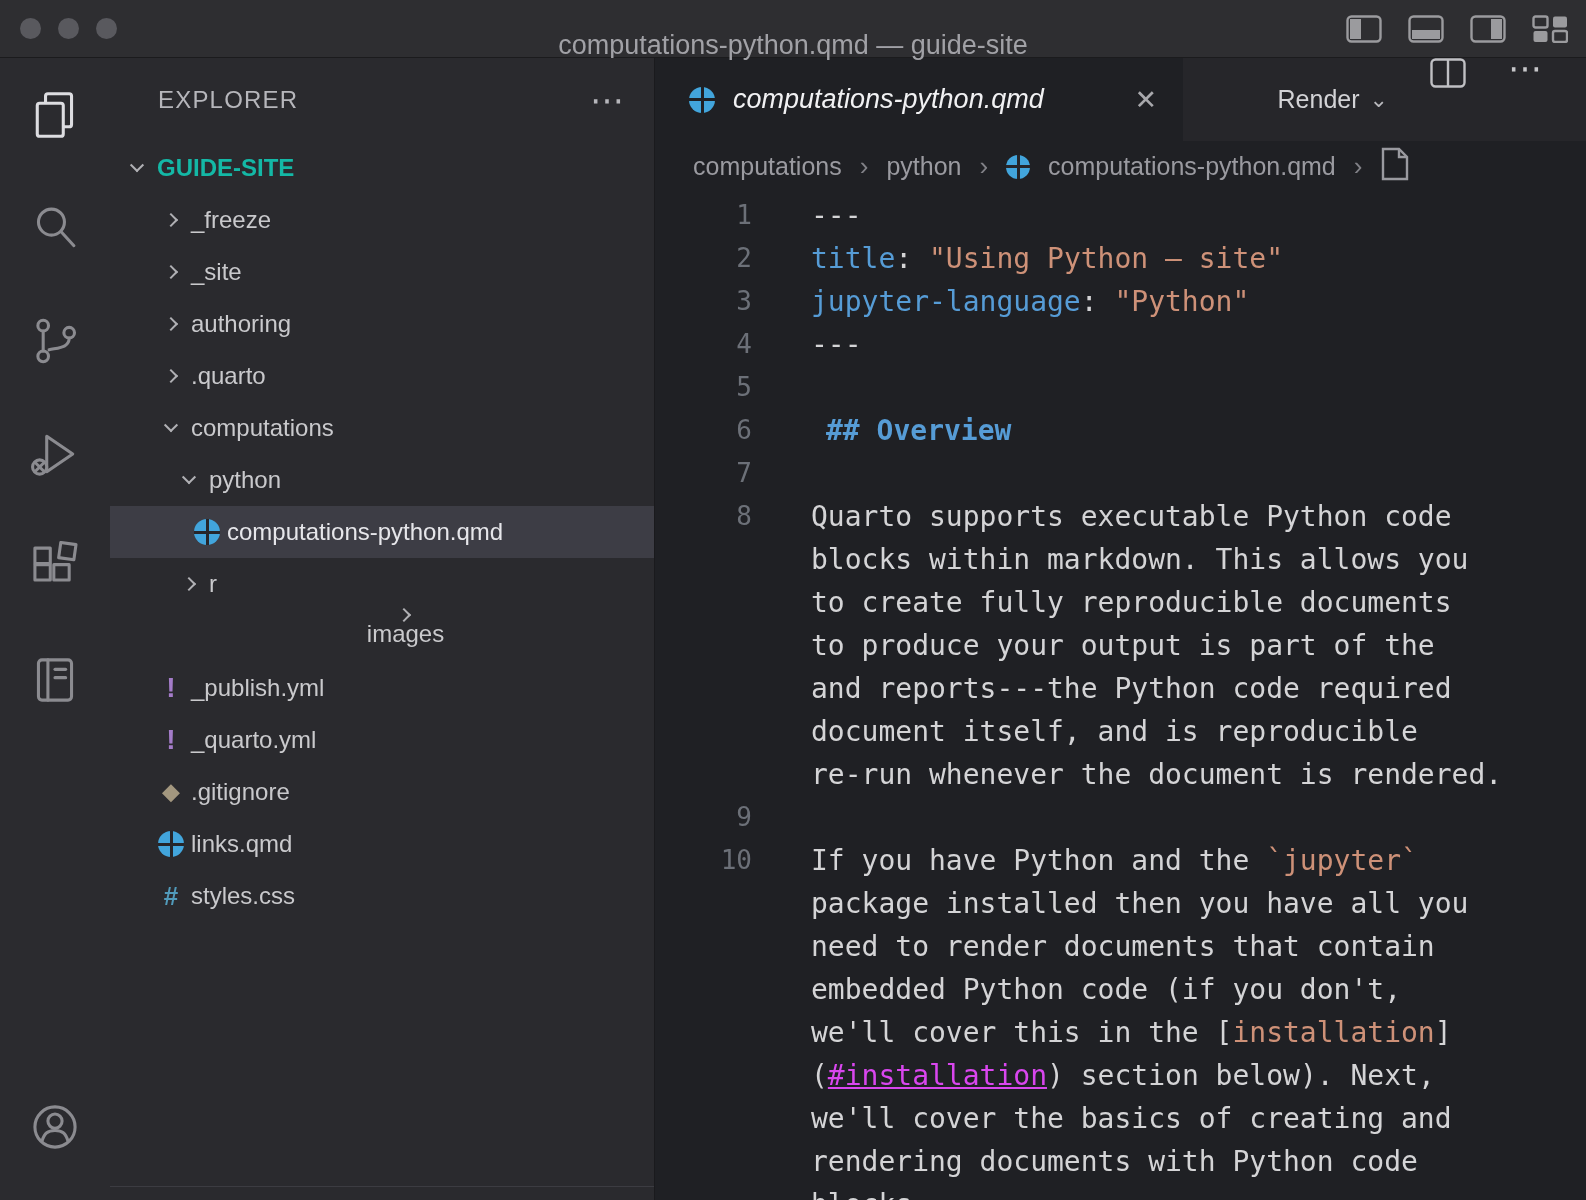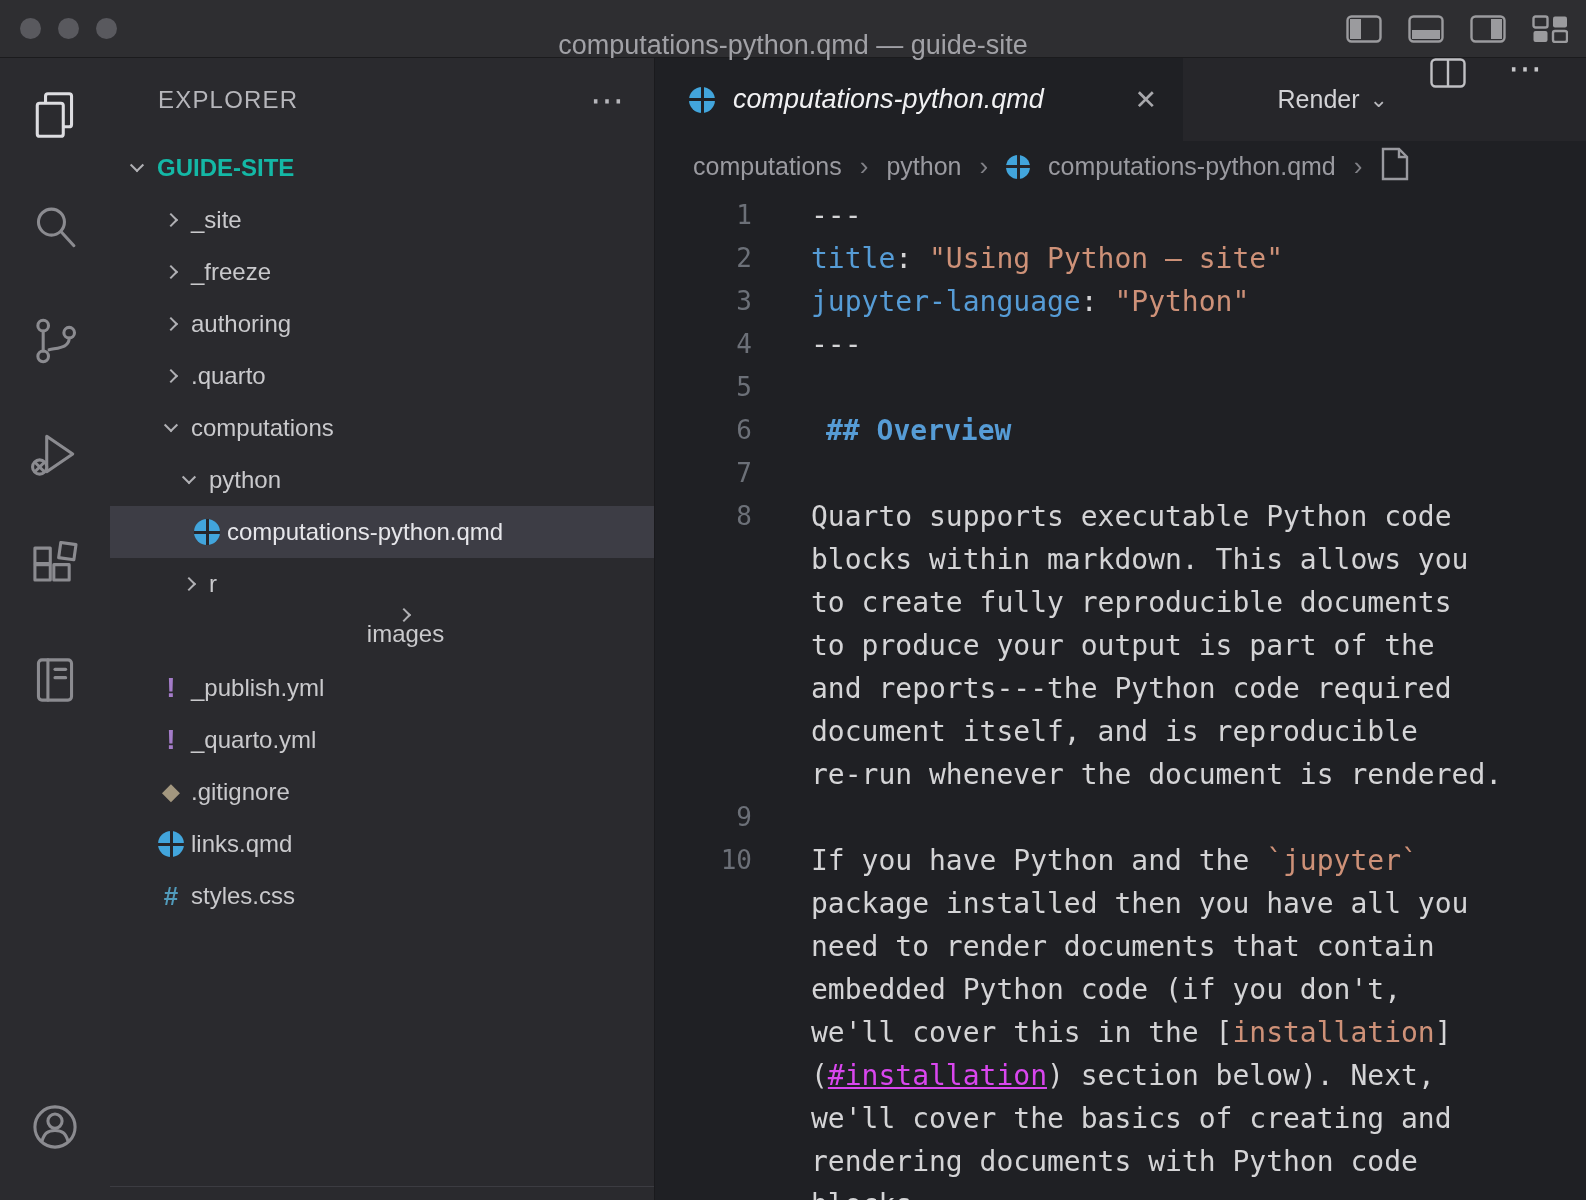--- a/index.html
+++ b/index.html
@@ -191,27 +191,27 @@
           <div class="tree-row root" style="padding-left: 10px;">
             <span class="twisty">
               <span class="chev down"></span>
             </span>
             <span class="tree-label">GUIDE-SITE</span>
           </div>
           <div class="tree-row" style="padding-left: 44px;">
             <span class="twisty">
               <span class="chev right"></span>
             </span>
+            <span class="tree-label">_freeze</span>
+          </div>
+          <div class="tree-row" style="padding-left: 44px;">
+            <span class="twisty">
+              <span class="chev right"></span>
+            </span>
             <span class="tree-label">_site</span>
-          </div>
-          <div class="tree-row" style="padding-left: 44px;">
-            <span class="twisty">
-              <span class="chev right"></span>
-            </span>
-            <span class="tree-label">_freeze</span>
           </div>
           <div class="tree-row" style="padding-left: 44px;">
             <span class="twisty">
               <span class="chev right"></span>
             </span>
             <span class="tree-label">authoring</span>
           </div>
           <div class="tree-row" style="padding-left: 44px;">
             <span class="twisty">
               <span class="chev right"></span>

